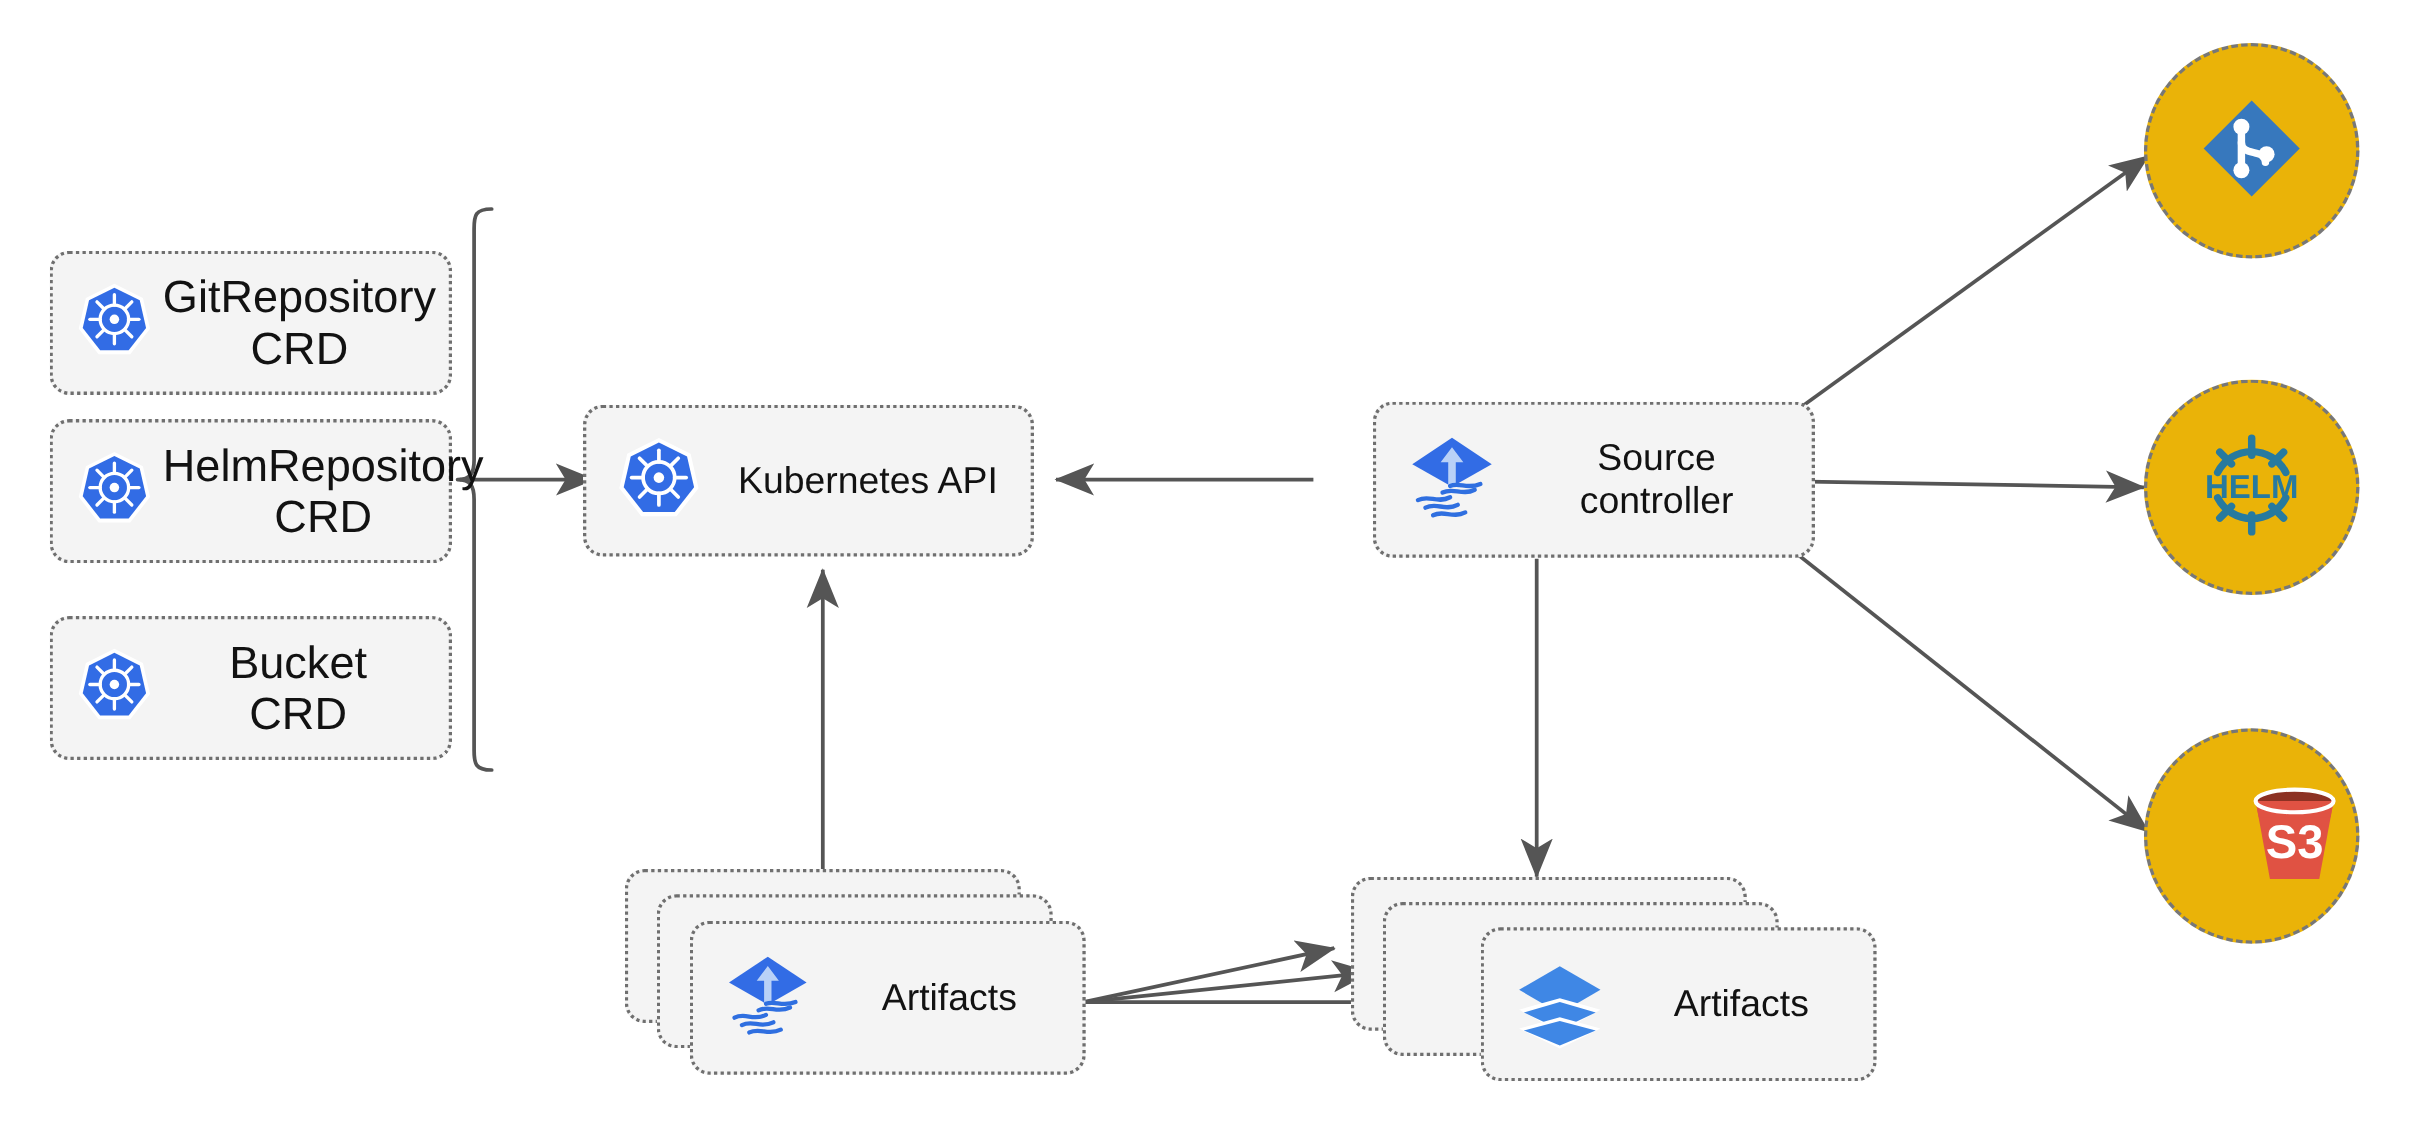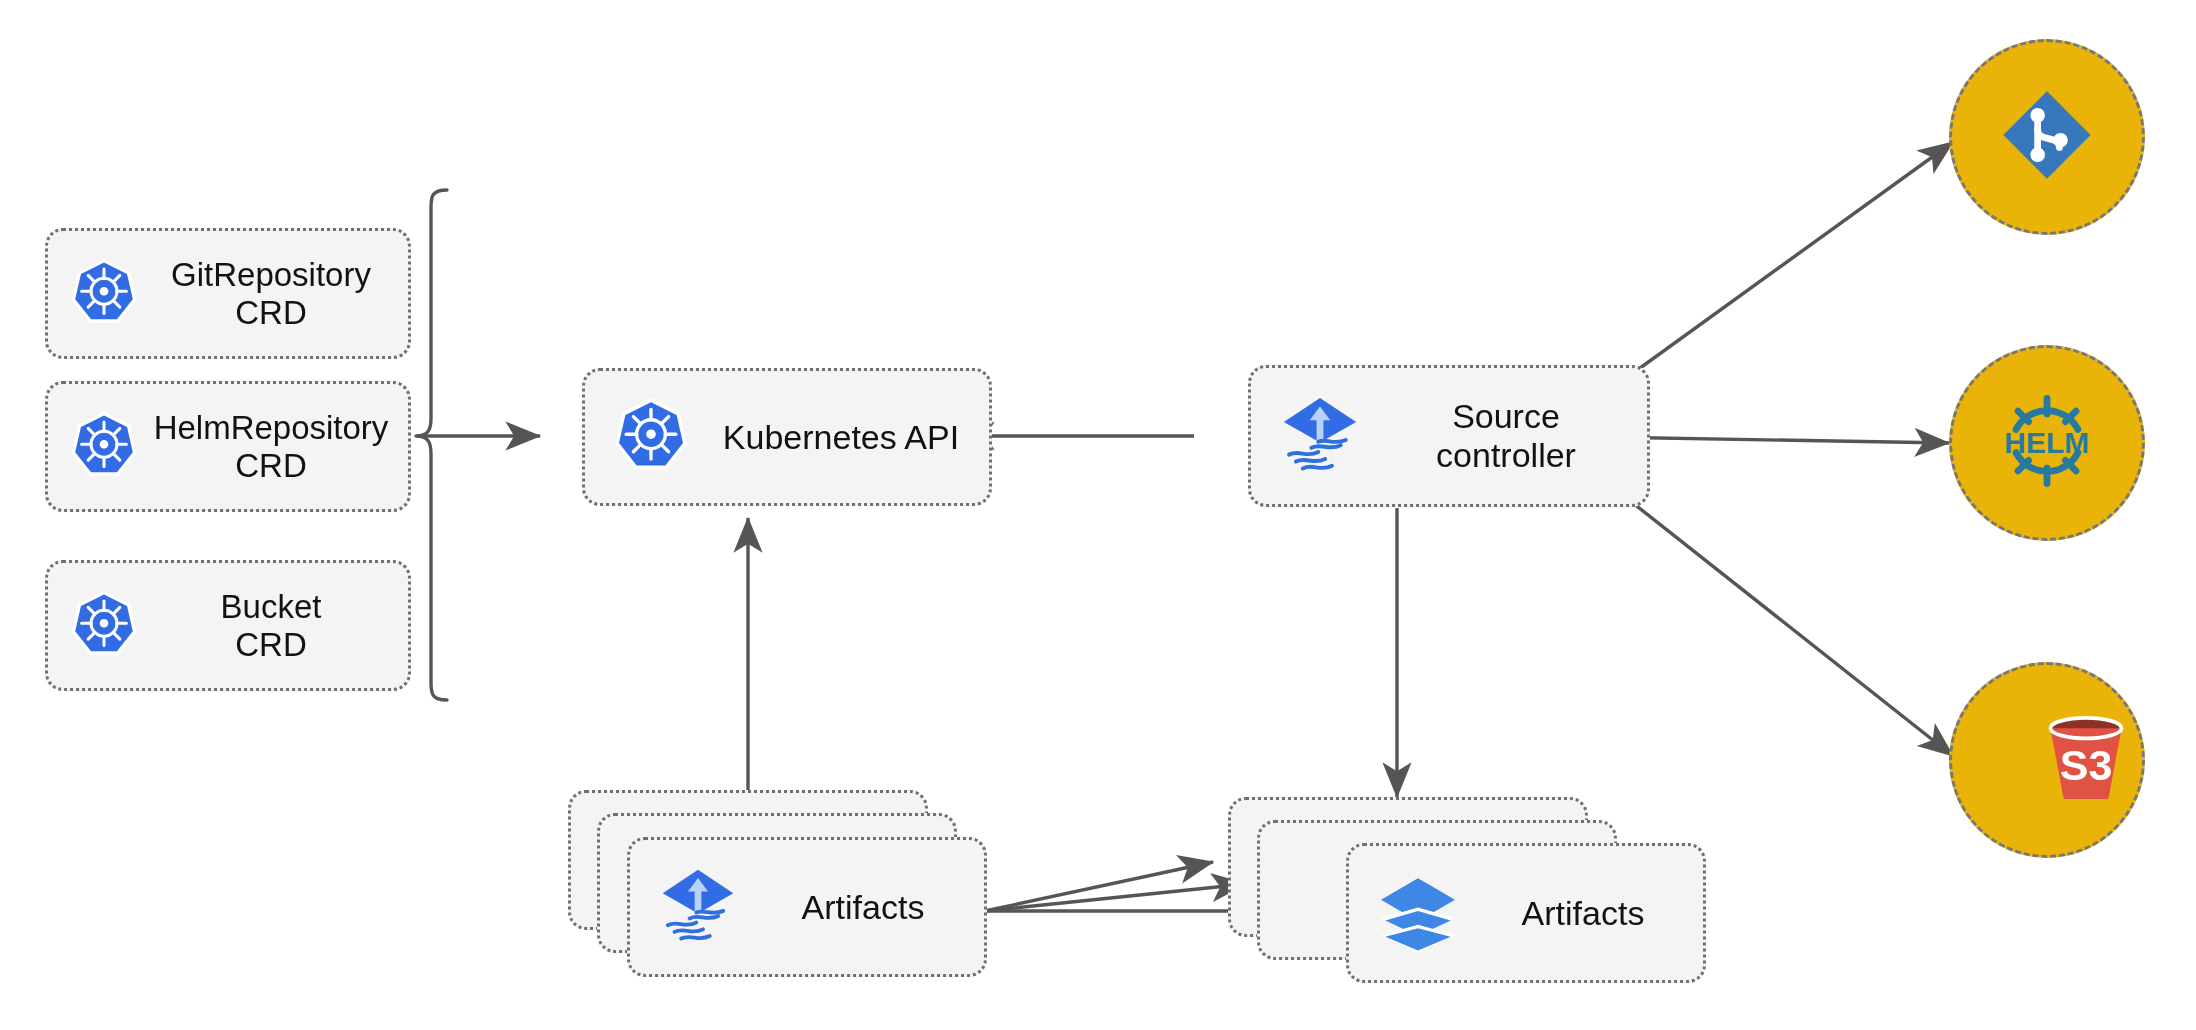--- a/index.html
+++ b/index.html
@@ -54,21 +54,21 @@
     display: block;
   }
 
   
   .crd {
     width: 366px;
     height: 131px;
     padding-left: 20px;
   }
   .crd .node-icon { margin-right: 8px; }
-  .crd .node-label { font-size: 33px; }
+  .crd .node-label { font-size: 41px; }
 
   
   .mainbox {
     padding-left: 26px;
   }
   .mainbox .node-icon { margin-right: 16px; }
 
   
   .stack-card {
     position: absolute;
@@ -191,21 +191,21 @@
           <line x1="72" y1="27" x2="63" y2="36"></line>
           <line x1="37" y1="62" x2="28" y2="71"></line>
         </g>
         <circle cx="50" cy="49" r="6" fill="#ffffff"></circle>
       </svg>
     </span>
     <span class="node-label">Bucket
 CRD</span>
   </div>
 
-  <div class="node mainbox" style="left:582px; top:368px; width:410px; height:138px;">
+  <div class="node mainbox" style="left:530px; top:368px; width:410px; height:138px;">
     <span class="node-icon">
       <svg width="80" height="80" viewBox="0 0 100 100">
         <polygon points="50,4 86,22 95,61 70,93 30,93 5,61 14,22" fill="#ffffff"></polygon>
         <polygon points="50,9 82,25 90,60 68,88 32,88 10,60 18,25" fill="#326ce5"></polygon>
         <g fill="none" stroke="#ffffff" stroke-width="4.2" stroke-linecap="round">
           <circle cx="50" cy="49" r="18"></circle>
           <line x1="50" y1="18" x2="50" y2="31"></line>
           <line x1="50" y1="67" x2="50" y2="80"></line>
           <line x1="19" y1="49" x2="32" y2="49"></line>
           <line x1="68" y1="49" x2="81" y2="49"></line>

